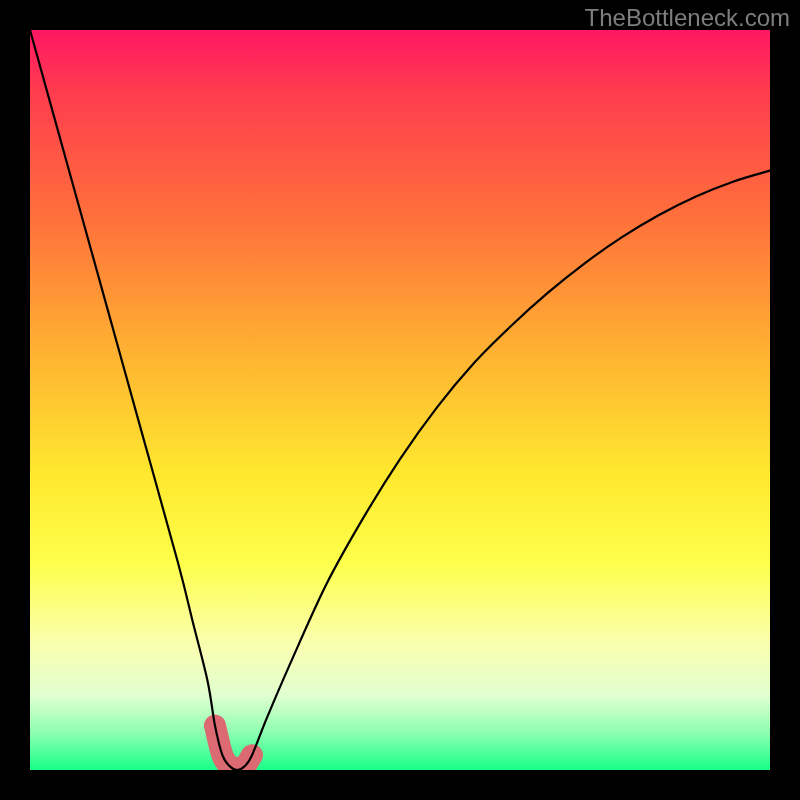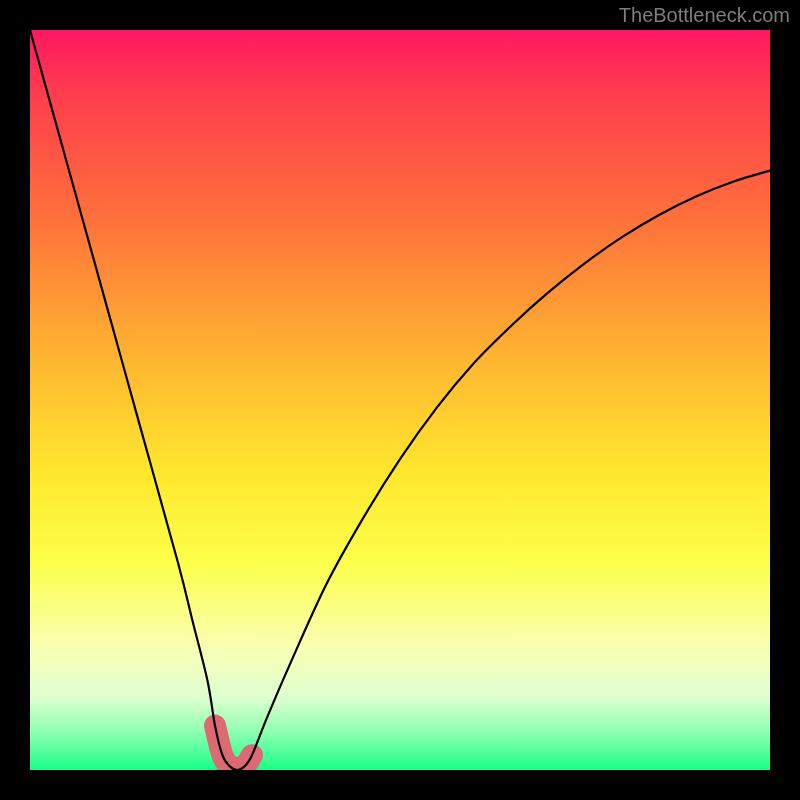--- a/index.html
+++ b/index.html
@@ -9,21 +9,21 @@
     height: 800px;
     background: #000;
     position: relative;
     font-family: Arial, sans-serif;
   }
   .watermark {
     position: absolute;
     top: 4px;
     right: 10px;
     color: #7e7e7e;
-    font-size: 20px;
+    font-size: 24px;
     font-weight: 500;
     z-index: 10;
   }
   .plot-area {
     position: absolute;
     left: 30px;
     top: 30px;
     width: 740px;
     height: 740px;
     background: linear-gradient(to bottom,

